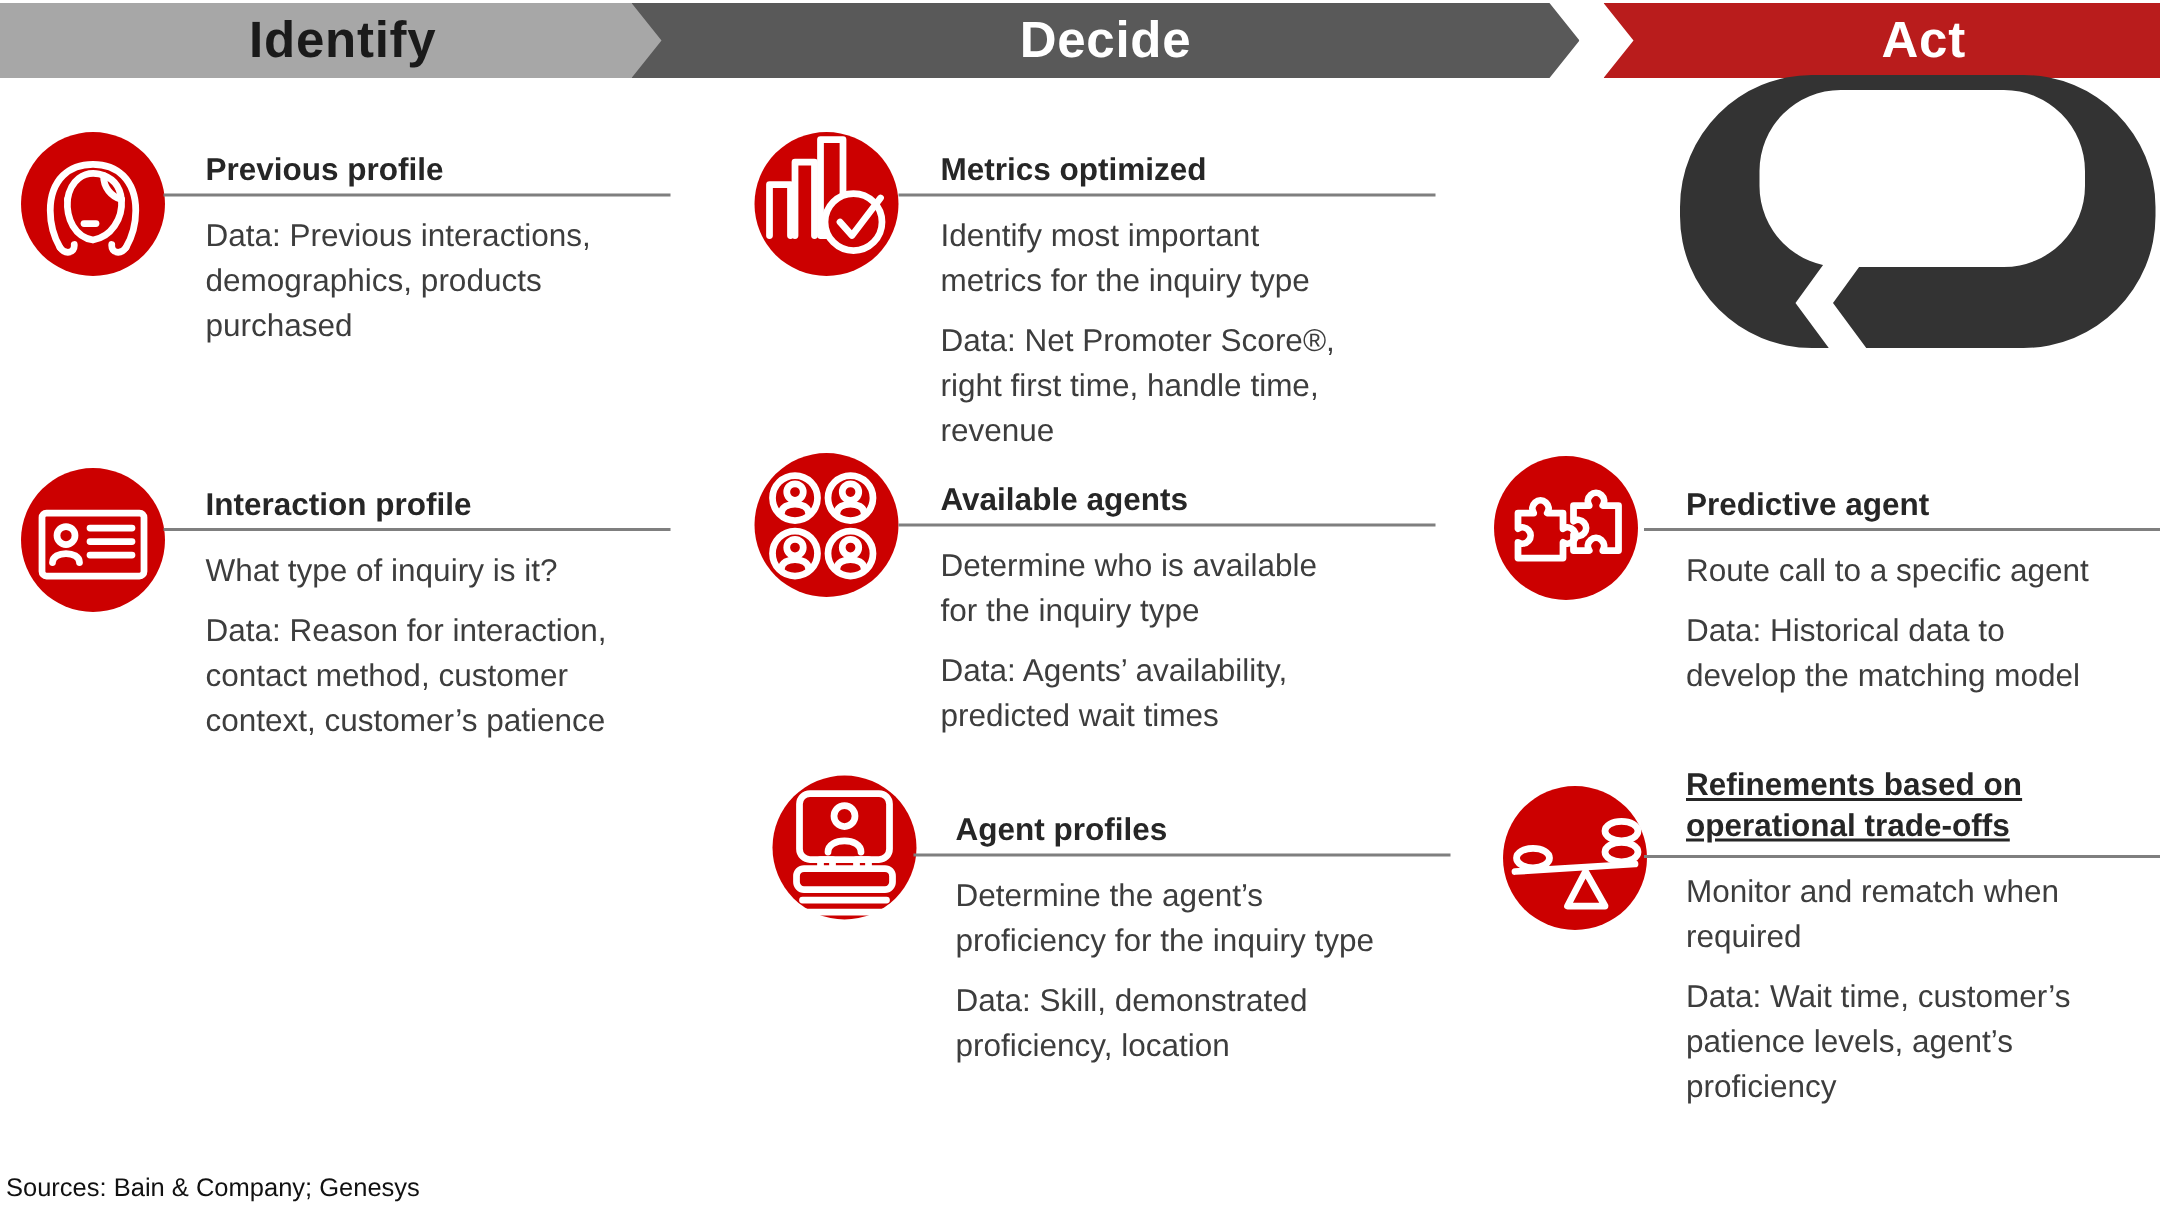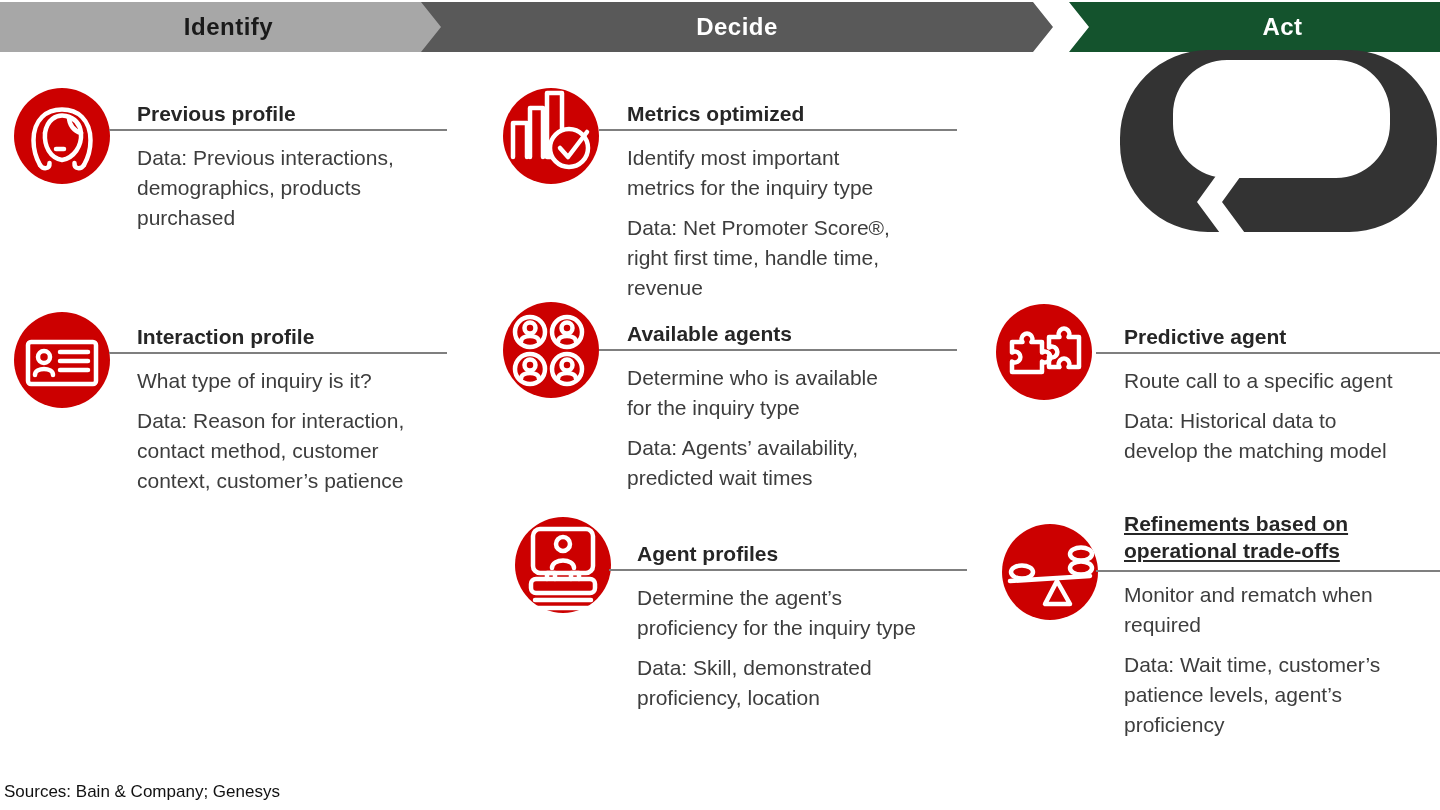--- a/index.html
+++ b/index.html
@@ -1,28 +1,28 @@
 <!DOCTYPE html>
 <html><head>
 <meta charset="utf-8">
 <style>
   html,body{margin:0;padding:0;background:#fff;}
   #stage{position:relative;width:1440px;height:810px;background:#fff;overflow:hidden;
          font-family:"Liberation Sans","DejaVu Sans",sans-serif;}
 
   
   .band{position:absolute;top:2px;height:50px;display:flex;align-items:center;justify-content:center;}
-  .band-label{font-size:24px;font-weight:bold;letter-spacing:.5px;}
+  .band-label{font-size:34px;font-weight:bold;letter-spacing:.5px;}
   #band-identify{left:0;width:457px;background:#a7a7a7;
     clip-path:polygon(0 0,calc(100% - 20px) 0,100% 50%,calc(100% - 20px) 100%,0 100%);}
   #band-identify .band-label{color:#1a1a1a;}
   #band-decide{left:421px;width:632px;background:#595959;
     clip-path:polygon(0 0,calc(100% - 20px) 0,100% 50%,calc(100% - 20px) 100%,0 100%,20px 50%);}
   #band-decide .band-label{color:#fff;}
-  #band-act{left:1069px;width:371px;background:#14532d;
+  #band-act{left:1069px;width:371px;background:#b91c1c;
     clip-path:polygon(20px 50%,0 0,100% 0,100% 100%,0 100%);}
   #band-act .band-label{color:#fff;padding-left:56px;}
 
   
   #loop{position:absolute;left:1100px;top:50px;width:340px;height:200px;}
 
   
   .item{position:absolute;}
   .icon-circle{position:absolute;width:96px;height:96px;border-radius:50%;background:#cc0000;}
   .icon-circle svg{position:absolute;left:0;top:0;}

